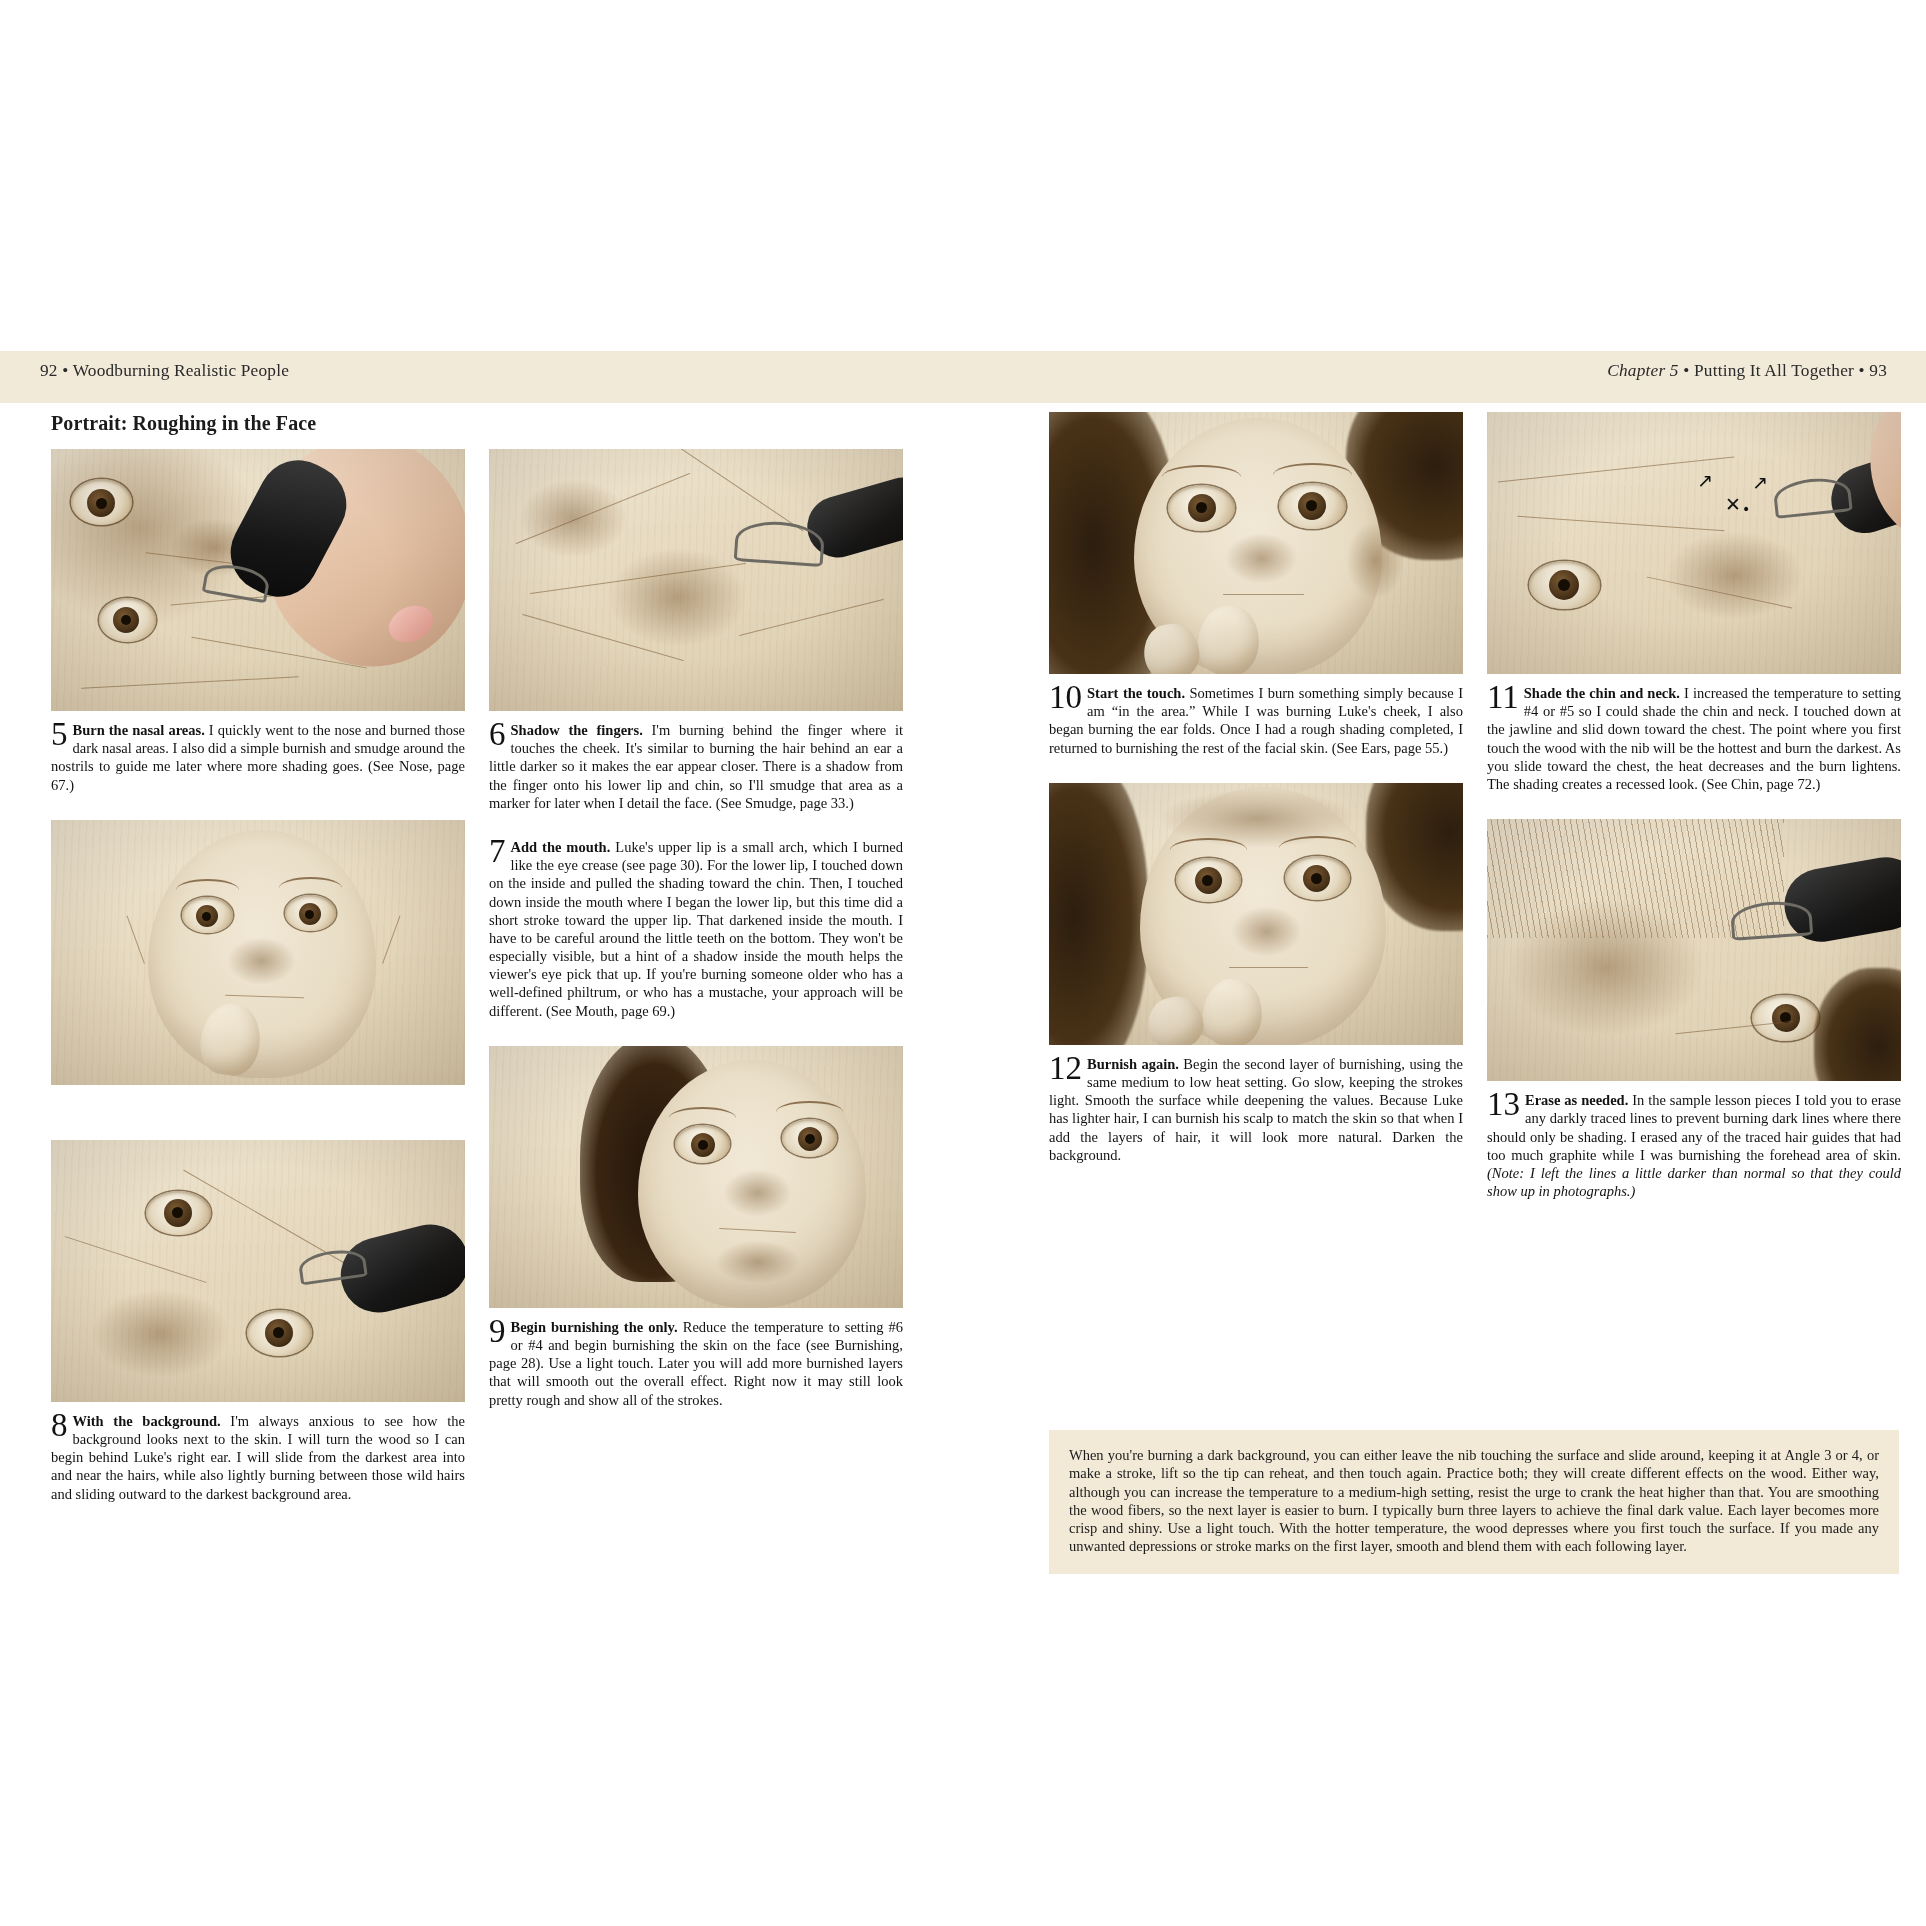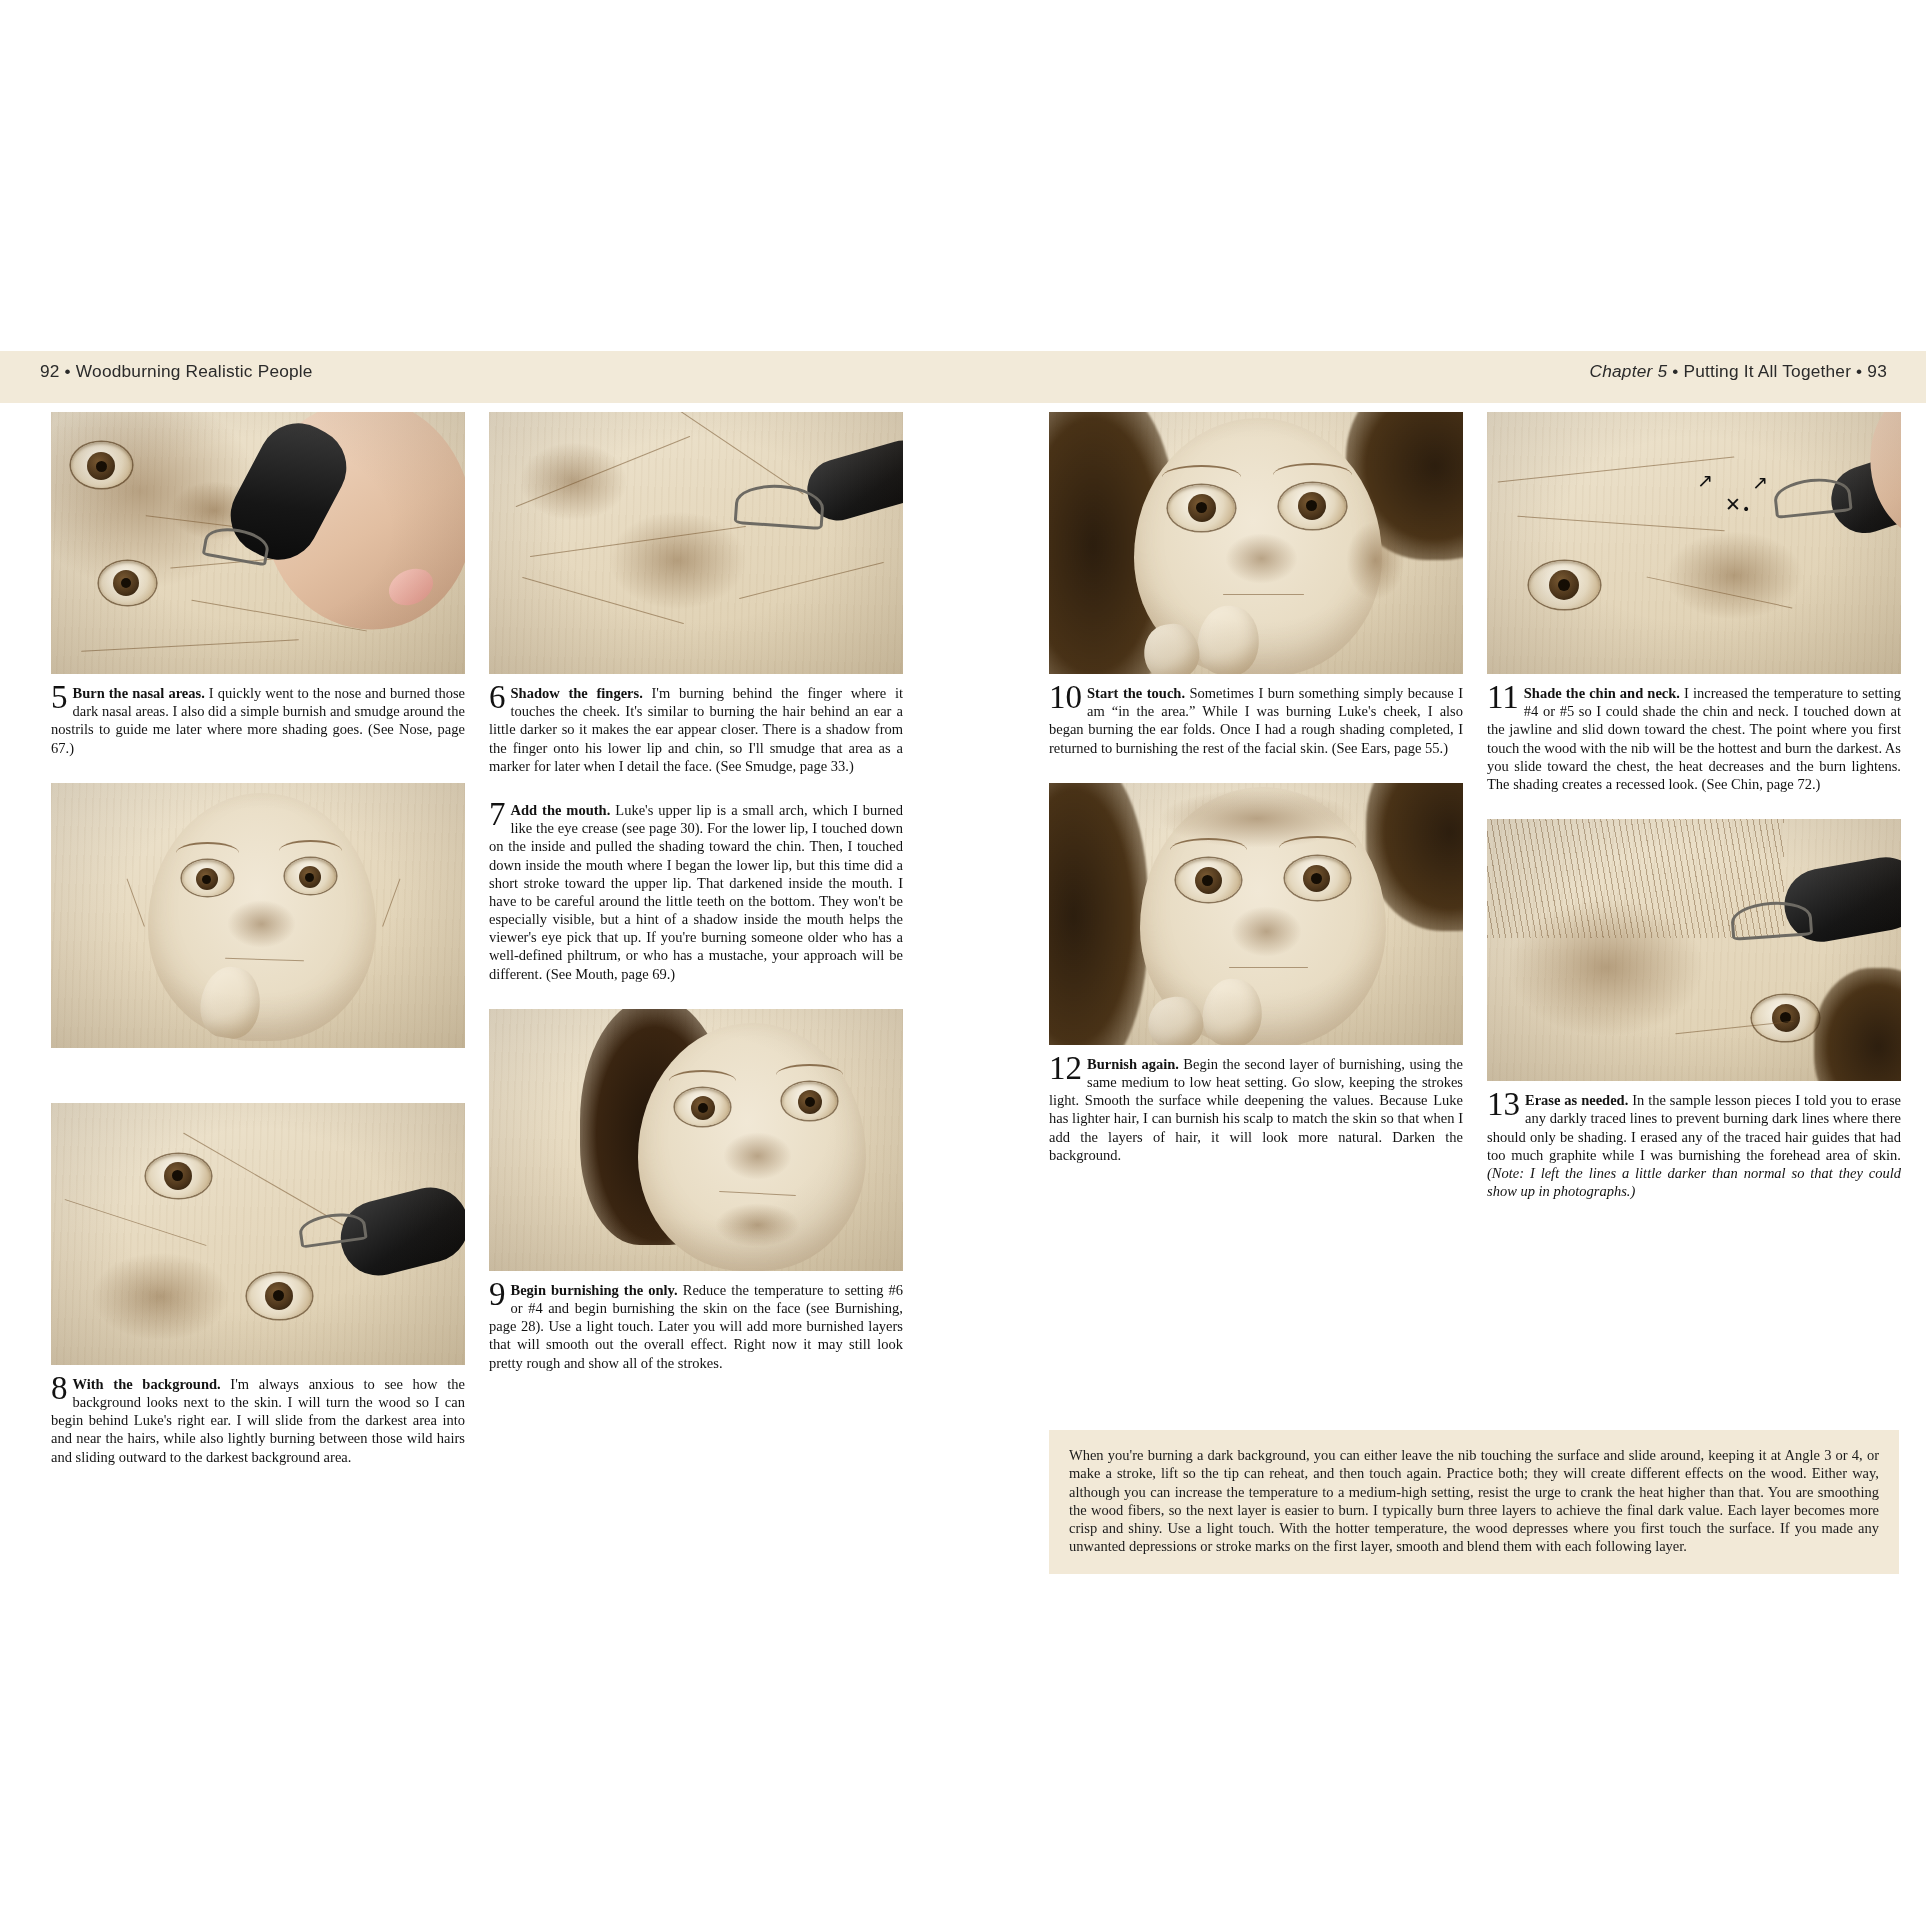--- a/index.html
+++ b/index.html
@@ -30,21 +30,21 @@
     left: 0;
     top: 0;
     width: 1927px;
     height: 52px;
     background: #f2ead9;
   }
   .running-head {
     position: absolute;
     top: 10px;
     font-size: 17.3px;
-    font-family: Liberation Sans, sans-serif;
+    font-family: Liberation Serif, serif;
     color: #2a2a2a;
     letter-spacing: 0.2px;
   }
   .rh-left { left: 40px; }
   .rh-right { right: 40px; }
   .rh-right .ital { font-style: italic; }
 
   
   .page {
     position: absolute;
@@ -209,20 +209,21 @@
 </head>
 <body>
 
 <div id="spread">
 
   <div class="band"></div>
   <div class="running-head rh-left">92 • Woodburning Realistic People</div>
   <div class="running-head rh-right"><span class="ital">Chapter 5</span><span> • Putting It All Together • 93</span></div>
 
   <div class="page page-left">
+    <h2 class="section-title">Portrait: Roughing in the Face</h2>
 
     <div class="grid" style="height:1069px;">
 
       <div class="col col-a">
 
         <div class="photo">
           <div class="wood"></div>
           <div class="shape softshade" style="left:-30px;top:-20px;width:238px;height:198px;"></div>
 
           <div class="shape eye" style="left:20px;top:30px;width:61px;height:46px;"></div>

